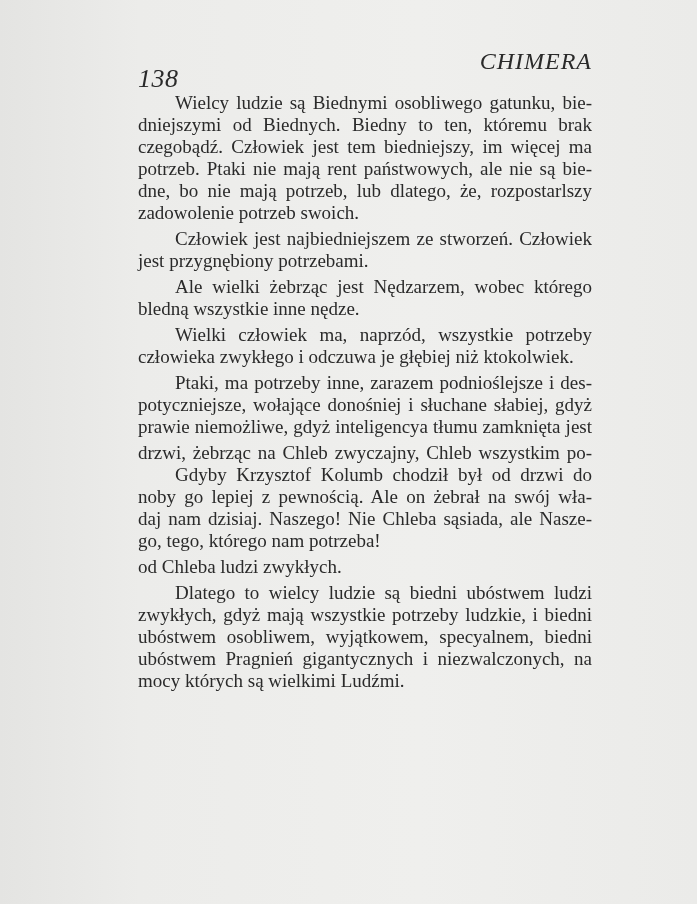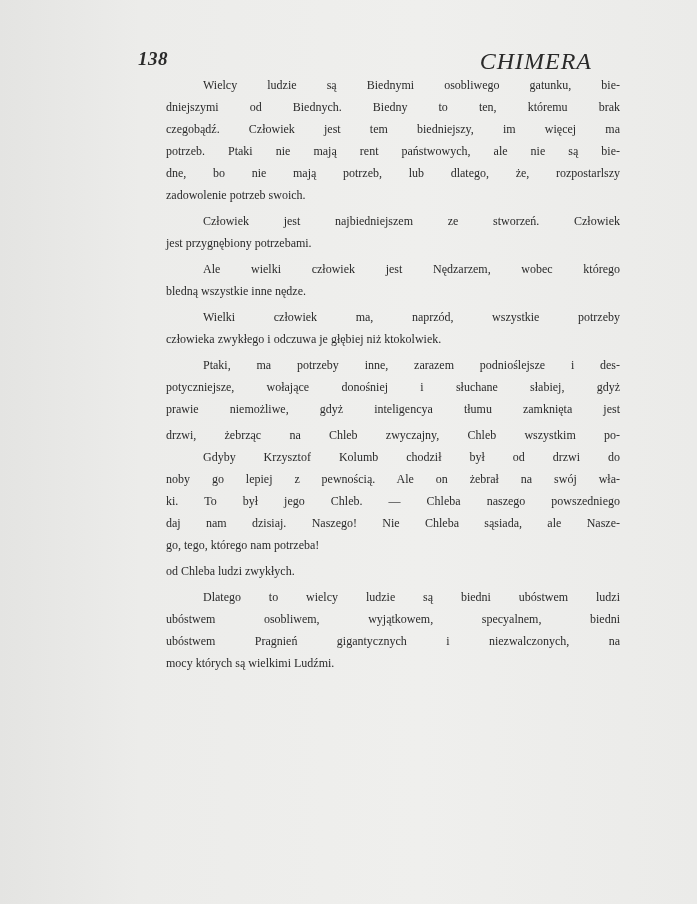--- a/index.html
+++ b/index.html
@@ -24,42 +24,40 @@
     .header {
       position: absolute;
       left: 138px;
       top: 48px;
       width: 454px;
       height: 26px;
     }
     .page-number {
       position: absolute;
       left: 0;
-      top: 0;
+      top: 16px;
       font-style: italic;
-      font-size: 19px;
+      font-size: 26px;
       letter-spacing: 0.5px;
-      font-weight: bold;
     }
     .running-title {
       position: absolute;
       right: 0;
       top: 0;
       font-style: italic;
       font-size: 24px;
       letter-spacing: 1px;
     }
     .body-text {
       position: absolute;
       left: 138px;
-      top: 74px;
+      top: 92px;
       width: 454px;
-      font-size: 12px;
+      font-size: 19px;
       line-height: 22px;
-      margin-left: 28px;
     }
     .paragraph {
       margin: 0 0 4px 0;
     }
     .line {
       display: block;
       text-align: justify;
       text-align-last: justify;
       white-space: nowrap;
       height: 22px;
@@ -100,43 +98,43 @@
         <div class="line"><span class="line-inner">czegobądź. Człowiek jest tem biedniejszy, im więcej ma</span></div>
         <div class="line"><span class="line-inner">potrzeb. Ptaki nie mają rent państwowych, ale nie są bie-</span></div>
         <div class="line"><span class="line-inner">dne, bo nie mają potrzeb, lub dlatego, że, rozpostarlszy</span></div>
         <div class="line last"><span class="line-inner">zadowolenie potrzeb swoich.</span></div>
       </div>
       <div class="paragraph">
         <div class="line first"><span class="line-inner">Człowiek jest najbiedniejszem ze stworzeń. Człowiek</span></div>
         <div class="line last"><span class="line-inner">jest przygnębiony potrzebami.</span></div>
       </div>
       <div class="paragraph">
-        <div class="line first"><span class="line-inner">Ale wielki człowiek jest Nędzarzem, wobec którego</span></div>
+        <div class="line first"><span class="line-inner">Ale wielki żebrząc jest Nędzarzem, wobec którego</span></div>
         <div class="line last"><span class="line-inner">bledną wszystkie inne nędze.</span></div>
       </div>
       <div class="paragraph">
         <div class="line first"><span class="line-inner">Wielki człowiek ma, naprzód, wszystkie potrzeby</span></div>
         <div class="line last"><span class="line-inner">człowieka zwykłego i odczuwa je głębiej niż ktokolwiek.</span></div>
       </div>
       <div class="paragraph">
         <div class="line first"><span class="line-inner">Ptaki, ma potrzeby inne, zarazem podnioślejsze i des-</span></div>
         <div class="line"><span class="line-inner">potyczniejsze, wołające donośniej i słuchane słabiej, gdyż</span></div>
         <div class="line"><span class="line-inner">prawie niemożliwe, gdyż inteligencya tłumu zamknięta jest</span></div>
       </div>
       <div class="paragraph">
         <div class="line"><span class="line-inner">drzwi, żebrząc na Chleb zwyczajny, Chleb wszystkim po-</span></div>
         <div class="line first"><span class="line-inner">Gdyby Krzysztof Kolumb chodził był od drzwi do</span></div>
         <div class="line"><span class="line-inner">noby go lepiej z pewnością. Ale on żebrał na swój wła-</span></div>
-        <div class="line"><span class="line-inner">ki. To był jego Chleb. — Chleba naszego powszedniego</span></div>
         <div class="line"><span class="line-inner">daj nam dzisiaj. Naszego! Nie Chleba sąsiada, ale Nasze-</span></div>
         <div class="line last"><span class="line-inner">go, tego, którego nam potrzeba!</span></div>
       </div>
       <div class="paragraph">
         <div class="line last"><span class="line-inner">od Chleba ludzi zwykłych.</span></div>
       </div>
       <div class="paragraph">
         <div class="line first"><span class="line-inner">Dlatego to wielcy ludzie są biedni ubóstwem ludzi</span></div>
+        <div class="line"><span class="line-inner">zwykłych, gdyż mają wszystkie potrzeby ludzkie, i biedni</span></div>
         <div class="line"><span class="line-inner">ubóstwem osobliwem, wyjątkowem, specyalnem, biedni</span></div>
         <div class="line"><span class="line-inner">ubóstwem Pragnień gigantycznych i niezwalczonych, na</span></div>
         <div class="line last"><span class="line-inner">mocy których są wielkimi Ludźmi.</span></div>
       </div>
     </div>
 </div>
 
 </body></html>

